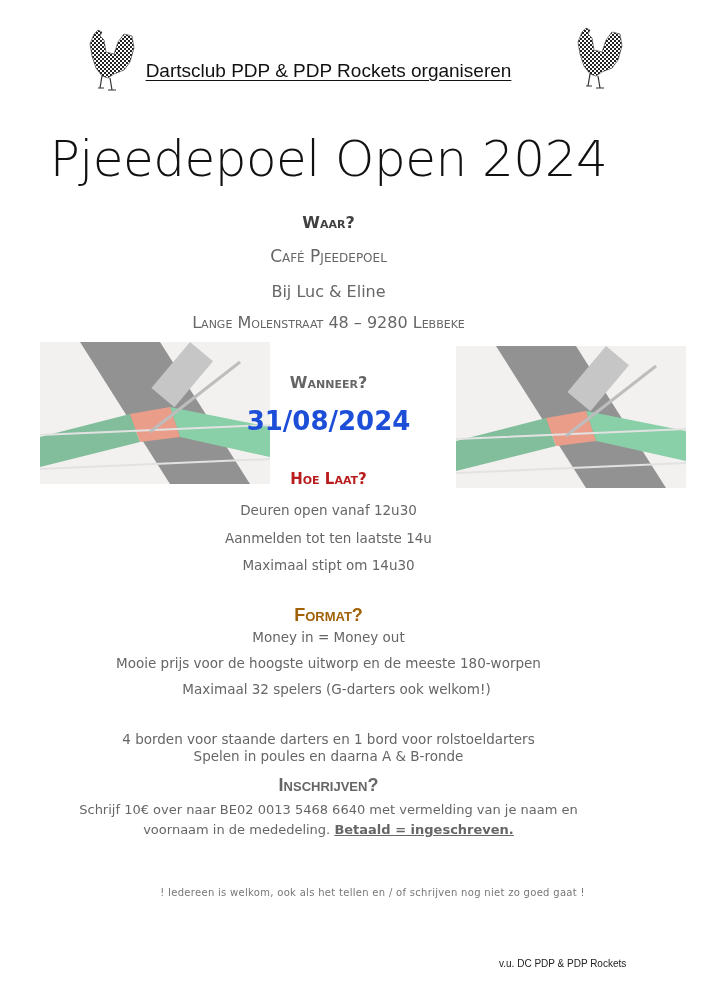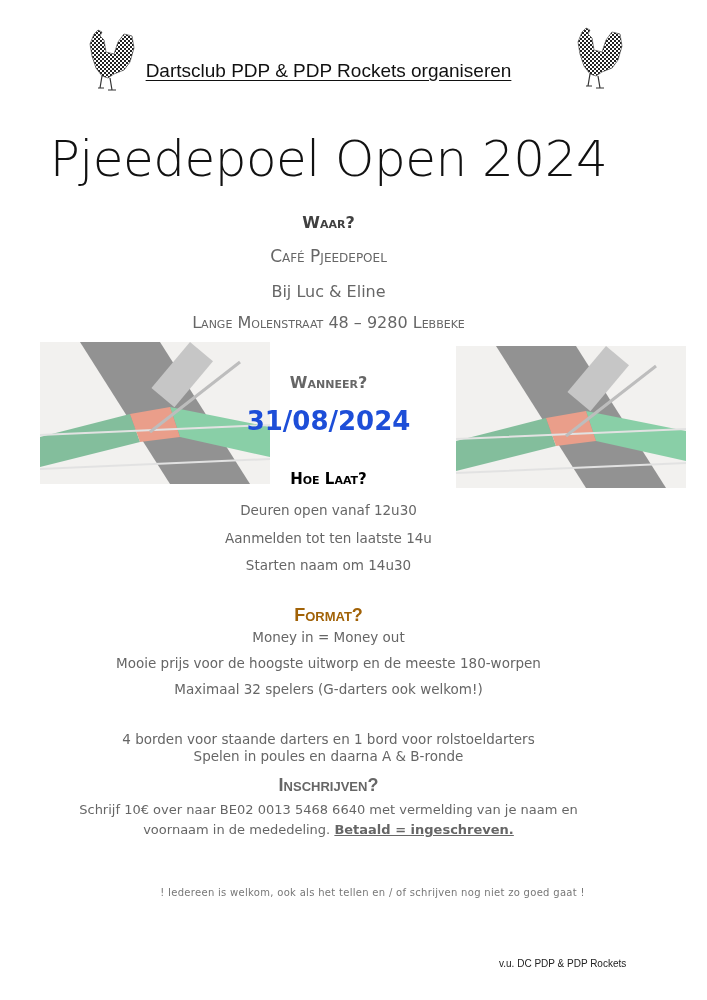--- a/index.html
+++ b/index.html
@@ -10,21 +10,21 @@
   .header-line { top:60px; font-family:"Liberation Sans", sans-serif; font-size:19px; color:#111; }
   .header-line span { text-decoration:underline; text-underline-offset:3px; }
   .title { top:130px; font-family:"DejaVu Sans", sans-serif; font-weight:300; font-size:50px; color:#111; letter-spacing:-0.5px; }
   .sc { font-variant:small-caps; }
   .h-waar { top:213px; font-size:16px; font-weight:bold; color:#404040; }
   .cafe { top:246px; font-size:17px; color:#666; }
   .bij { top:282px; font-size:16px; color:#666; }
   .addr { top:313px; font-size:16px; color:#666; }
   .h-wanneer { top:373px; font-size:16px; font-weight:bold; color:#666; }
   .date { top:406px; font-size:26px; font-weight:bold; color:#1d4ed8; }
-  .h-hoelaat { top:470px; font-size:15px; font-weight:bold; color:#000000; }
+  .h-hoelaat { top:470px; font-size:15px; font-weight:bold; color:#b91c1c; }
   .line { font-size:13.5px; color:#666; }
   .h-format { top:605px; font-family:"Liberation Sans", sans-serif; font-size:18px; font-weight:bold; color:#a16207; }
   .h-ins { top:775px; font-family:"Liberation Sans", sans-serif; font-size:18px; font-weight:bold; color:#666; }
   .pay { top:800px; font-size:13px; color:#666; line-height:20px; }
   .pay b { text-decoration:underline; }
   .note { top:887px; font-size:10px; color:#777; letter-spacing:0.3px;margin-left:44px; }
   .vu { top:958px; left:499px; font-family:"Liberation Sans", sans-serif; font-size:10px; color:#222; }
   .photo { width:230px; height:142px; overflow:hidden; opacity:0.55; }
 </style>
 </head>
@@ -75,26 +75,26 @@
   <rect x="150" y="0" width="30" height="60" fill="#999" transform="rotate(40 150 0)"></rect>
   <line x1="110" y1="90" x2="200" y2="20" stroke="#888" stroke-width="3"></line>
 </svg>
 
 <div class="abs center h-wanneer sc">Wanneer?</div>
 <div class="abs center date">31/08/2024</div>
 
 <div class="abs center h-hoelaat sc">Hoe Laat?</div>
 <div class="abs center line" style="top:502px;">Deuren open vanaf 12u30</div>
 <div class="abs center line" style="top:530px;">Aanmelden tot ten laatste 14u</div>
-<div class="abs center line" style="top:557px;">Starten naam om 14u30</div>
+<div class="abs center line" style="top:557px;">Maximaal stipt om 14u30</div>
 
 <div class="abs center h-format sc">Format?</div>
 <div class="abs center line" style="top:629px;">Money in = Money out</div>
 <div class="abs center line" style="top:655px;">Mooie prijs voor de hoogste uitworp en de meeste 180-worpen</div>
-<div class="abs center line" style="top:681px;">Maximaal 32 spelers (G-darters ook welkom!)</div>
+<div class="abs center line" style="top:681px;padding-left:8px;">Maximaal 32 spelers (G-darters ook welkom!)</div>
 <div class="abs center line" style="top:748px;">Spelen in poules en daarna A &amp; B-ronde</div>
 <div class="abs center line" style="top:731px;">4 borden voor staande darters en 1 bord voor rolstoeldarters</div>
 
 <div class="abs center h-ins sc">Inschrijven?</div>
 <div class="abs center pay">
   <div>Schrijf 10€ over naar BE02 0013 5468 6640 met vermelding van je naam en</div>
   <div><span>voornaam in de mededeling. </span><b>Betaald = ingeschreven.</b></div>
 </div>
 
 <div class="abs center note">! Iedereen is welkom, ook als het tellen en / of schrijven nog niet zo goed gaat !</div>

